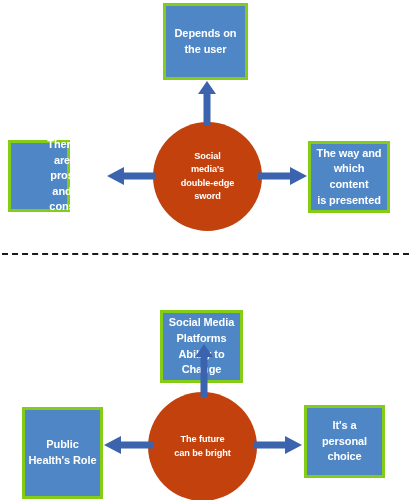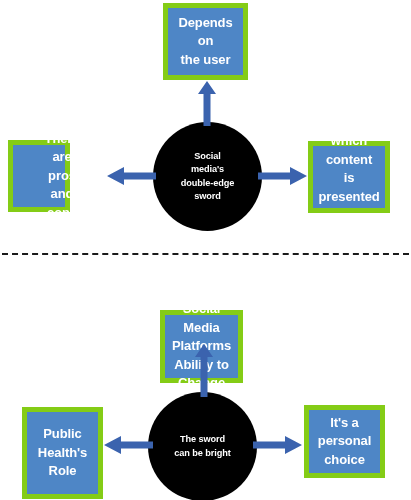--- a/index.html
+++ b/index.html
@@ -14,36 +14,36 @@
     position: relative;
     width: 411px;
     height: 500px;
     background: #ffffff;
     overflow: hidden;
   }
   .node-box {
     position: absolute;
     box-sizing: border-box;
     background: #4E86C6;
-    border: 5px solid #84cc16;
+    border: 3px solid #84cc16;
     display: flex;
     align-items: center;
     justify-content: center;
     text-align: center;
     color: #ffffff;
     font-weight: bold;
-    font-size: 13px;
+    font-size: 11px;
     line-height: 1.42;
     letter-spacing: -0.1px;
     padding: 2px;
   }
   .node-circle {
     position: absolute;
     box-sizing: border-box;
-    background: #000000;
+    background: #c2410c;
     border-radius: 50%;
     display: flex;
     align-items: center;
     justify-content: center;
     text-align: center;
     color: #ffffff;
     font-weight: bold;
     font-size: 9.2px;
     line-height: 1.42;
     letter-spacing: -0.1px;
@@ -72,21 +72,21 @@
   <div class="node-box" style="left:163px; top:3px; width:85px; height:77px;">
     <span class="node-label">Depends on
 the user</span>
   </div>
 
   <div class="node-box" style="left:8px; top:140px; width:62px; height:72px;padding-left:48px;">
     <span class="node-label">There are
 pros and cons</span>
   </div>
 
-  <div class="node-box" style="left:308px; top:141px; width:82px; height:72px;align-items:flex-end;">
+  <div class="node-box" style="left:308px; top:141px; width:82px; height:72px;">
     <span class="node-label">The way and
 which content
 is presented</span>
   </div>
 
   <div class="node-circle" style="left:153px; top:122px; width:109px; height:109px;">
     <span class="node-label">Social
 media's
 double-edge
 sword</span>
@@ -117,21 +117,21 @@
     <span class="node-label">Public
 Health's Role</span>
   </div>
 
   <div class="node-box" style="left:304px; top:405px; width:81px; height:73px;justify-content:flex-end;">
     <span class="node-label">It's a personal
 choice</span>
   </div>
 
   <div class="node-circle" style="left:148px; top:392px; width:109px; height:109px;">
-    <span class="node-label">The sword
+    <span class="node-label">The future
 can be bright</span>
   </div>
 
   <svg class="arrow" style="left:191px; top:341px; width:26px; height:58px;" viewBox="0 0 26 58">
     <polygon points="9.5,56 9.5,16 4,16 13,3 22,16 16.5,16 16.5,56" fill="#3B63AE"></polygon>
   </svg>
 
   <svg class="arrow" style="left:101px; top:432px; width:54px; height:26px;" viewBox="0 0 54 26">
     <polygon points="52,9.5 20,9.5 20,4 3,13 20,22 20,16.5 52,16.5" fill="#3B63AE"></polygon>
   </svg>

